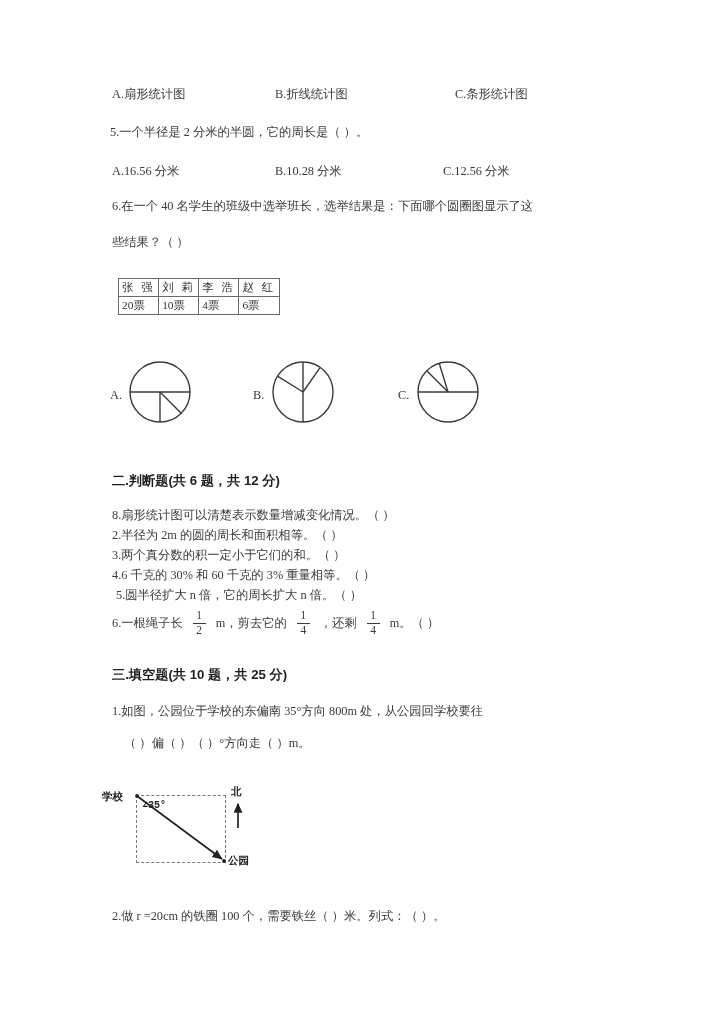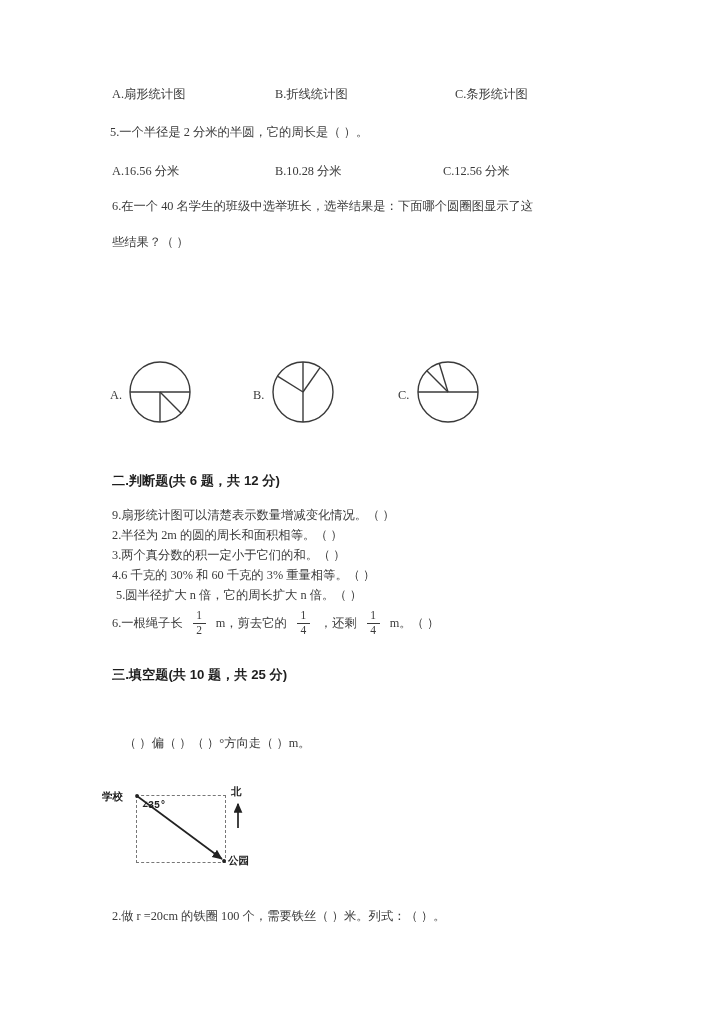--- a/index.html
+++ b/index.html
@@ -62,20 +62,36 @@
   <div class="opt" style="left:455px;top:86px;">C.条形统计图</div>
 
   <div class="ln" style="left:110px;top:126px;">5.一个半径是 2 分米的半圆，它的周长是（      ）。</div>
   <div class="opt" style="left:112px;top:163px;">A.16.56 分米</div>
   <div class="opt" style="left:275px;top:163px;">B.10.28 分米</div>
   <div class="opt" style="left:443px;top:163px;">C.12.56 分米</div>
 
   <div class="ln" style="left:112px;top:200px;">6.在一个 40 名学生的班级中选举班长，选举结果是：下面哪个圆圈图显示了这</div>
   <div class="ln" style="left:112px;top:236px;">些结果？（        ）</div>
 
+  <table class="votetable" style="left:118px;top:278px;">
+    <tbody>
+        <tr class="names">
+      <td>张 强</td>
+      <td>刘 莉</td>
+      <td>李 浩</td>
+      <td>赵 红</td>
+    </tr>
+    <tr>
+      <td>20票</td>
+      <td>10票</td>
+      <td>4票</td>
+      <td>6票</td>
+    </tr>
+  </tbody>
+    </table>
 
   <div class="pielabel" style="left:110px;top:388px;">A.</div>
   <svg class="pie" style="left:126px;top:358px;" width="68" height="68" viewBox="0 0 68 68">
     <circle cx="34" cy="34" r="30" fill="none" stroke="#3a3a3a" stroke-width="1.4"></circle>
     <line x1="4" y1="34" x2="64" y2="34" stroke="#3a3a3a" stroke-width="1.4"></line>
     <line x1="34" y1="34" x2="34" y2="64" stroke="#3a3a3a" stroke-width="1.4"></line>
     <line x1="34" y1="34" x2="55.2" y2="55.2" stroke="#3a3a3a" stroke-width="1.4"></line>
   </svg>
 
   <div class="pielabel" style="left:253px;top:388px;">B.</div>
@@ -90,21 +106,21 @@
   <div class="pielabel" style="left:398px;top:388px;">C.</div>
   <svg class="pie" style="left:414px;top:358px;" width="68" height="68" viewBox="0 0 68 68">
     <circle cx="34" cy="34" r="30" fill="none" stroke="#3a3a3a" stroke-width="1.4"></circle>
     <line x1="4" y1="34" x2="64" y2="34" stroke="#3a3a3a" stroke-width="1.4"></line>
     <line x1="34" y1="34" x2="12.8" y2="12.8" stroke="#3a3a3a" stroke-width="1.4"></line>
     <line x1="34" y1="34" x2="25.2" y2="5.3" stroke="#3a3a3a" stroke-width="1.4"></line>
   </svg>
 
   <div class="heading" style="left:112px;top:472px;text-align:center;">二.判断题(共 6 题，共 12 分)</div>
 
-  <div class="ln" style="left:112px;top:509px;">9.扇形统计图可以清楚表示数量增减变化情况。（        ）</div>
+  <div class="ln" style="left:112px;top:509px;">8.扇形统计图可以清楚表示数量增减变化情况。（        ）</div>
   <div class="ln" style="left:112px;top:529px;">2.半径为 2m 的圆的周长和面积相等。（          ）</div>
   <div class="ln" style="left:112px;top:549px;">3.两个真分数的积一定小于它们的和。（          ）</div>
   <div class="ln" style="left:112px;top:569px;">4.6 千克的 30% 和 60 千克的 3% 重量相等。（        ）</div>
   <div class="ln" style="left:116px;top:589px;">5.圆半径扩大 n 倍，它的周长扩大 n 倍。（          ）</div>
 
   <div class="fracline" style="left:112px;top:610px;">
     <span>6.一根绳子长</span>
     <span class="frac">
       <span class="num">1</span>
       <span class="bar"></span>
@@ -120,20 +136,21 @@
     <span class="frac">
       <span class="num">1</span>
       <span class="bar"></span>
       <span class="den">4</span>
     </span>
     <span>m。（          ）</span>
   </div>
 
   <div class="heading" style="left:112px;top:666px;">三.填空题(共 10 题，共 25 分)</div>
 
+  <div class="ln" style="left:112px;top:705px;">1.如图，公园位于学校的东偏南 35°方向 800m 处，从公园回学校要往</div>
   <div class="ln" style="left:124px;top:737px;">（        ）偏（          ）（          ）°方向走（          ）m。</div>
 
   <div class="diagram" style="left:100px;top:780px;width:200px;height:95px;">
 
     <div class="dashrect" style="left:36px;top:15px;width:88px;height:66px;"></div>
 
     <svg style="position:absolute;left:0;top:0;" width="200" height="95" viewBox="0 0 200 95">
       <defs>
         <marker id="ah" markerWidth="7" markerHeight="7" refX="5.6" refY="2.6" orient="auto" markerUnits="strokeWidth">
           <path d="M0,0 L6,2.6 L0,5.2 z" fill="#222"></path>

